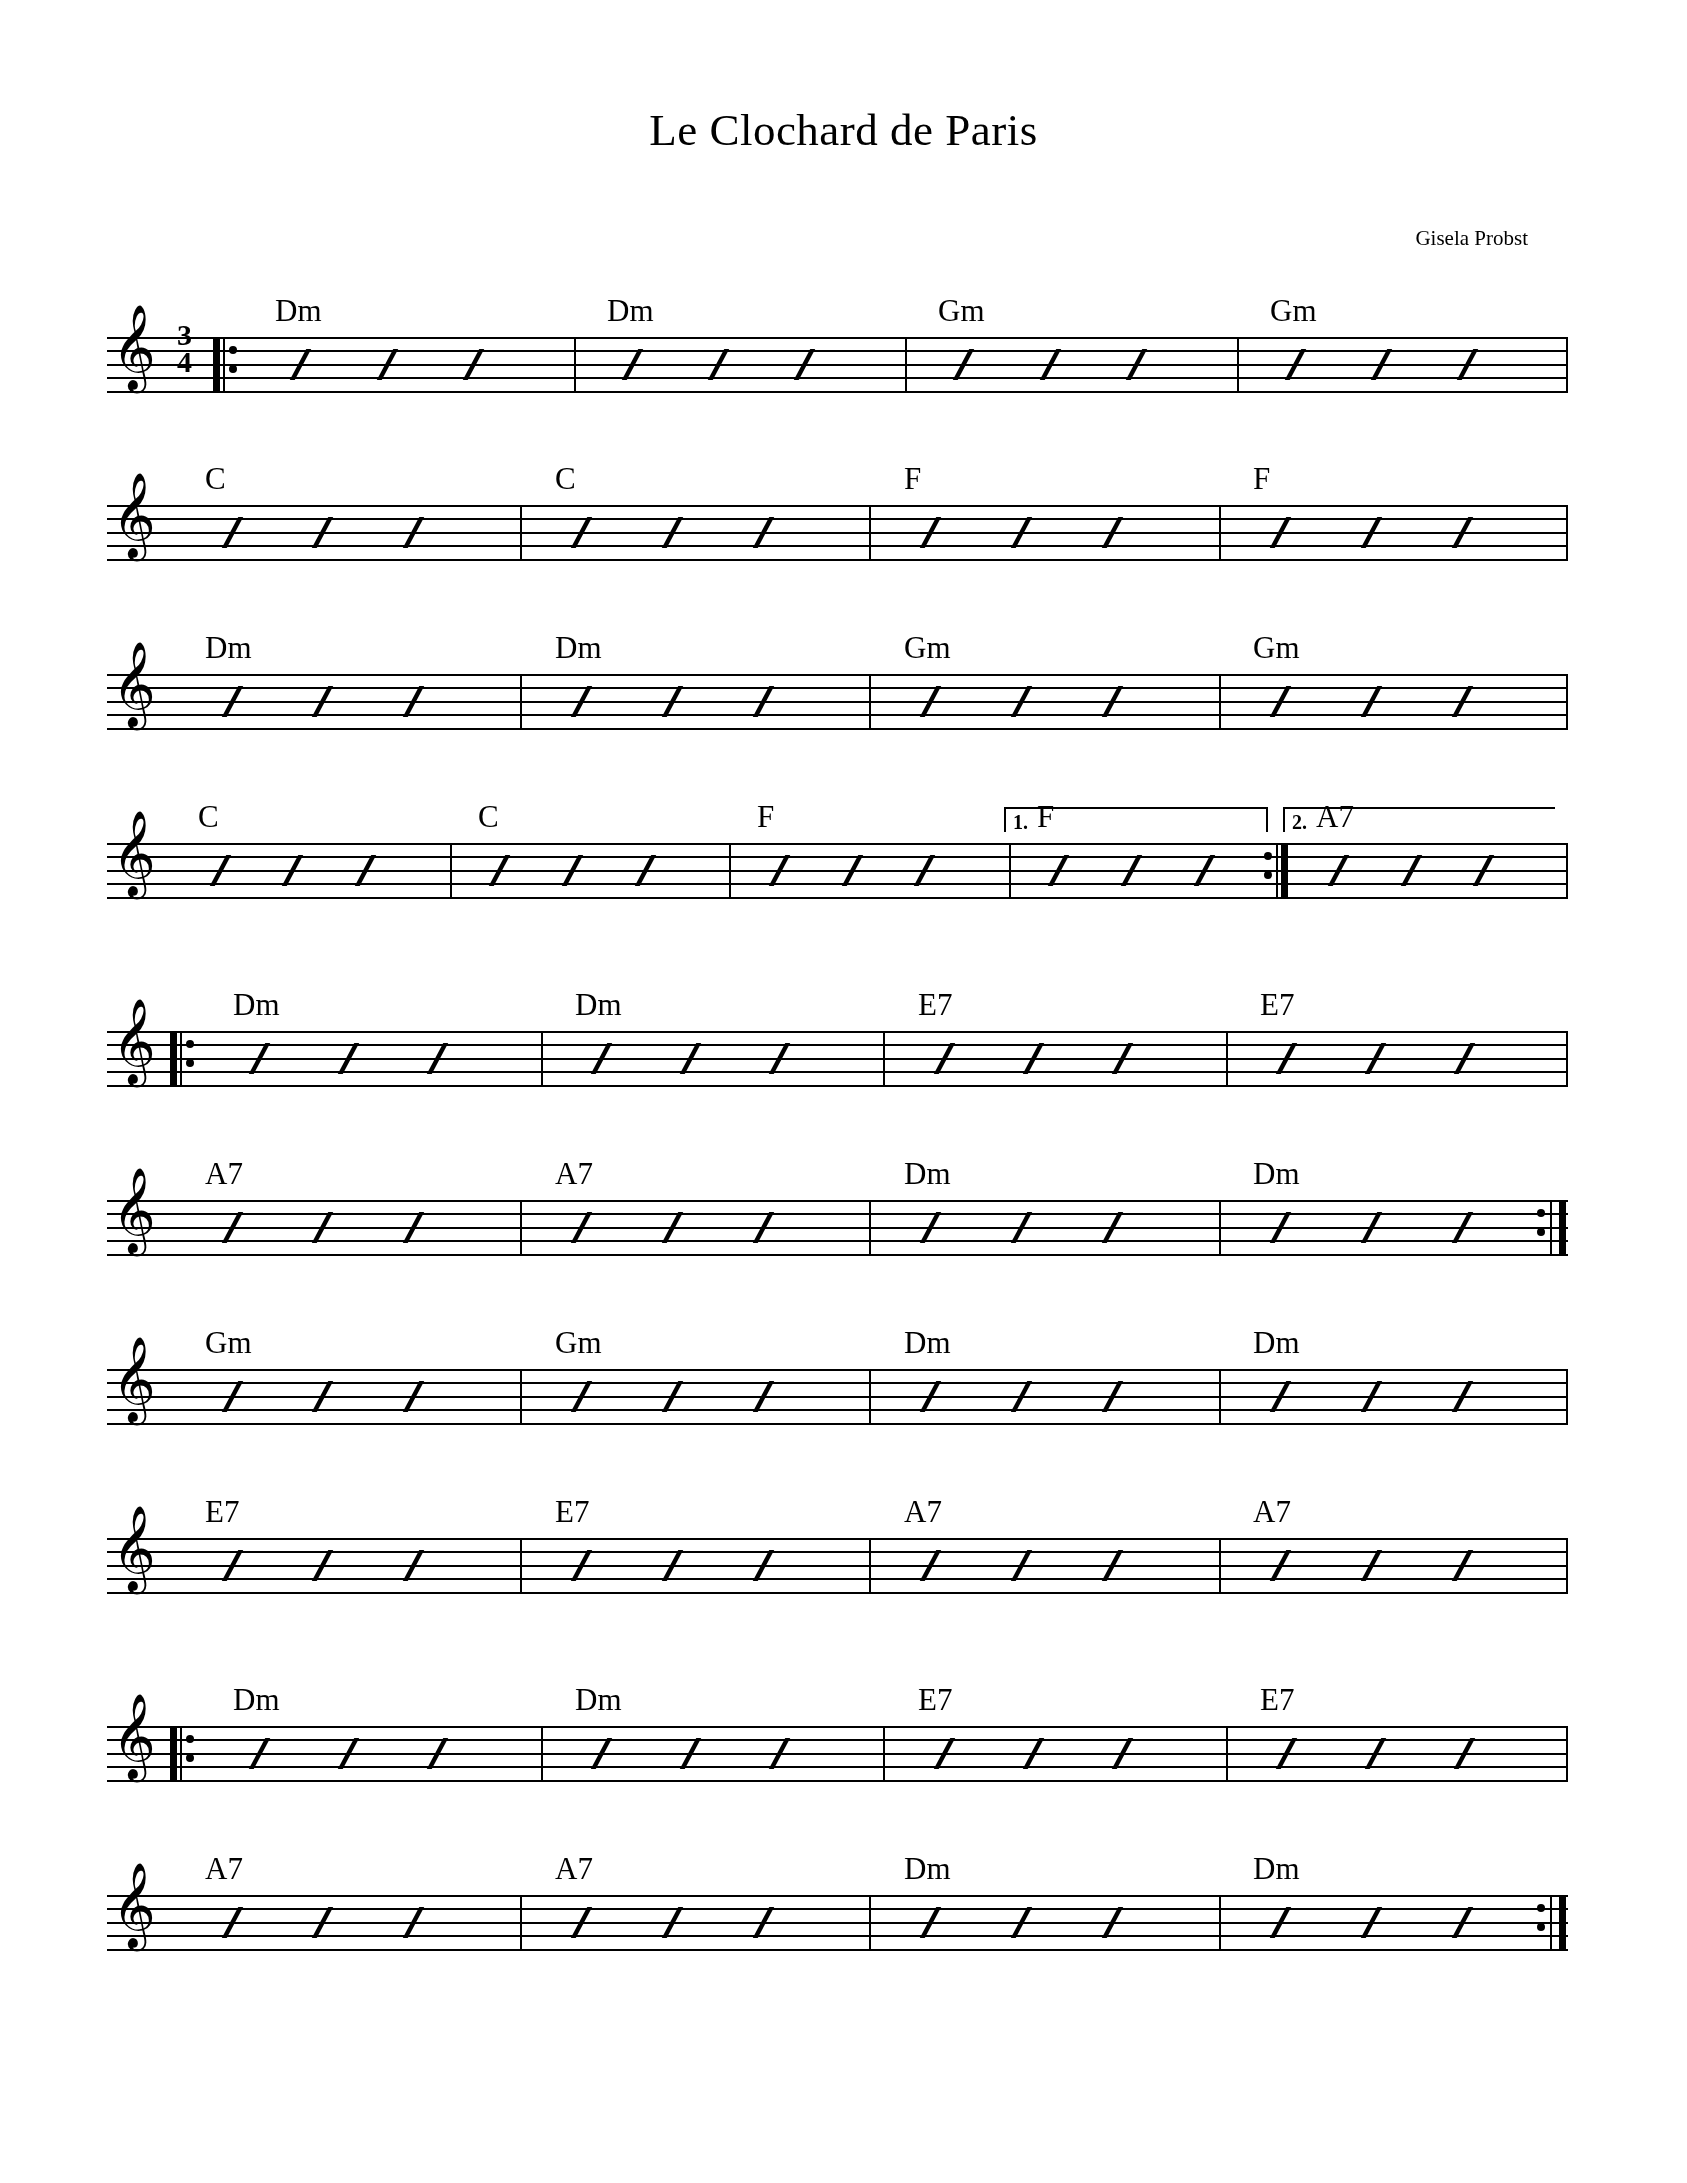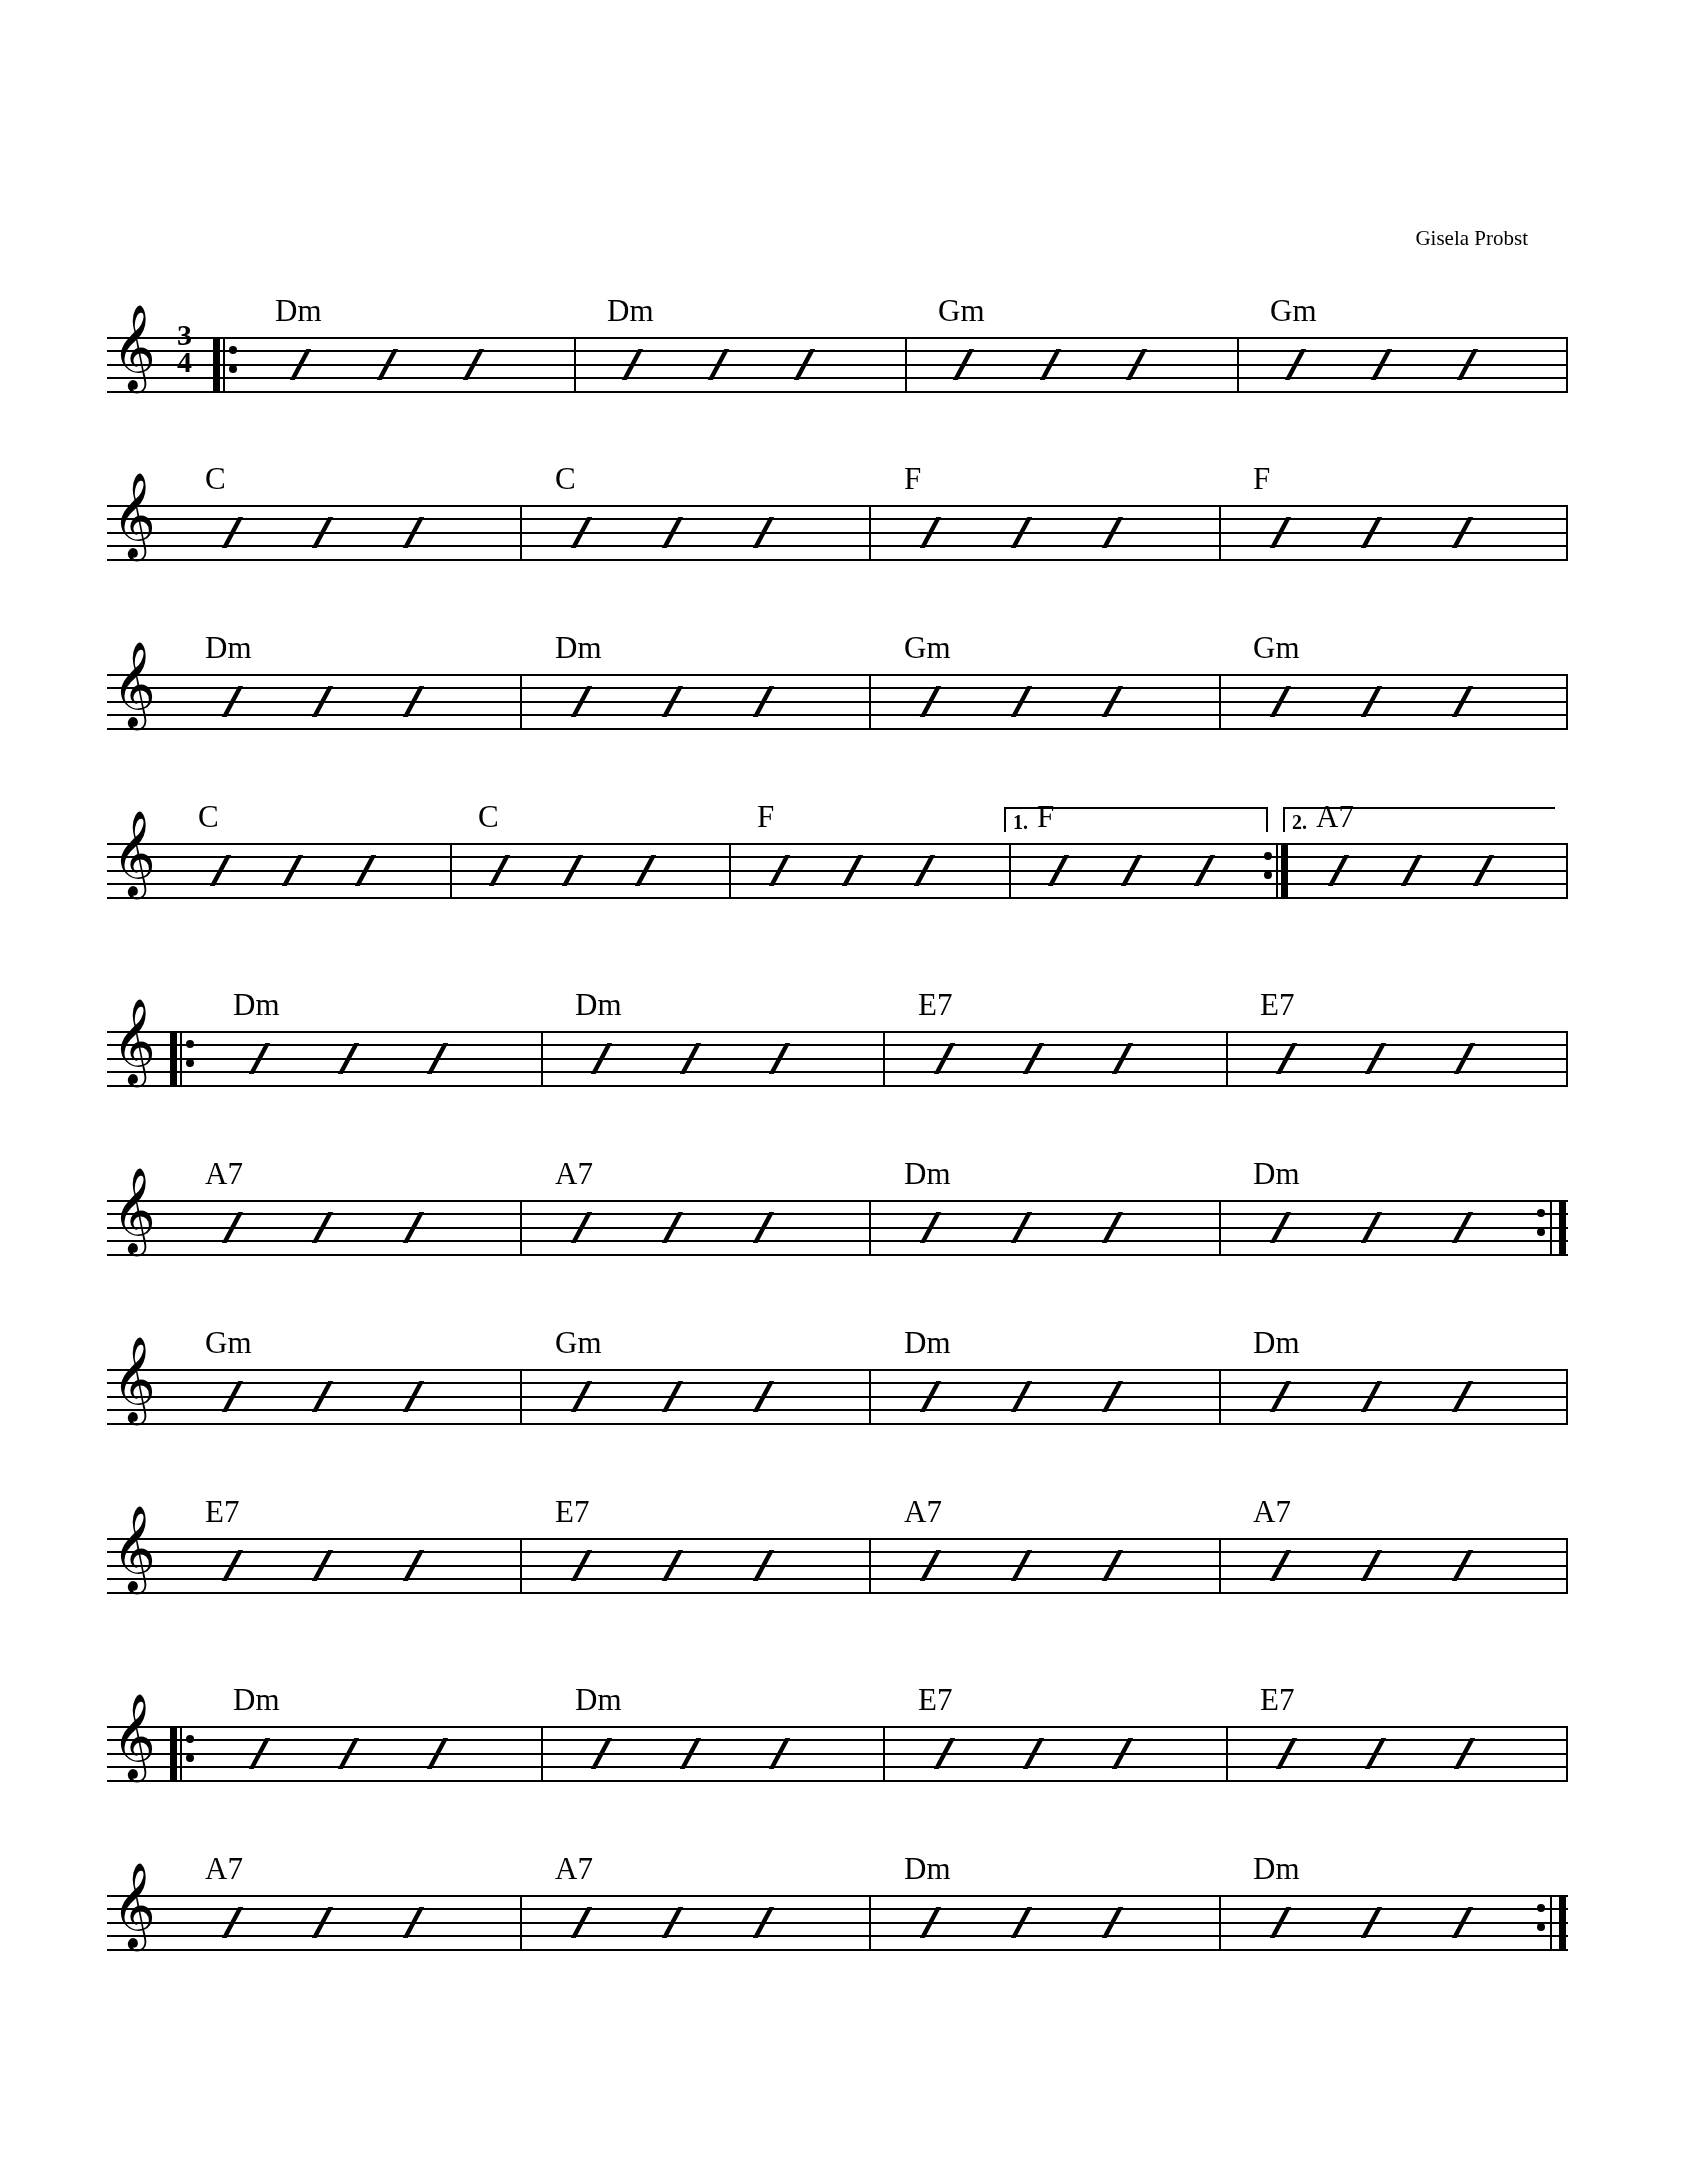--- a/index.html
+++ b/index.html
@@ -141,20 +141,21 @@
     font-size: 20px;
     font-weight: bold;
     font-family: "Liberation Serif", serif;
   }
 </style>
 </head>
 <body>
 
 <div class="page">
 
+  <div class="title">Le Clochard de Paris</div>
   <div class="composer">Gisela Probst</div>
 
   <div id="systems-root">
       <div class="system" style="top: 293px;">
         <div class="staff" style="left: 107px; width: 1461px;">
           <div class="staff-line" style="top: 0px; width: 1461px;"></div>
           <div class="staff-line" style="top: 13.4px; width: 1461px;"></div>
           <div class="staff-line" style="top: 27px; width: 1461px;"></div>
           <div class="staff-line" style="top: 40px; width: 1461px;"></div>
           <div class="staff-line" style="top: 54px; width: 1461px;"></div>

